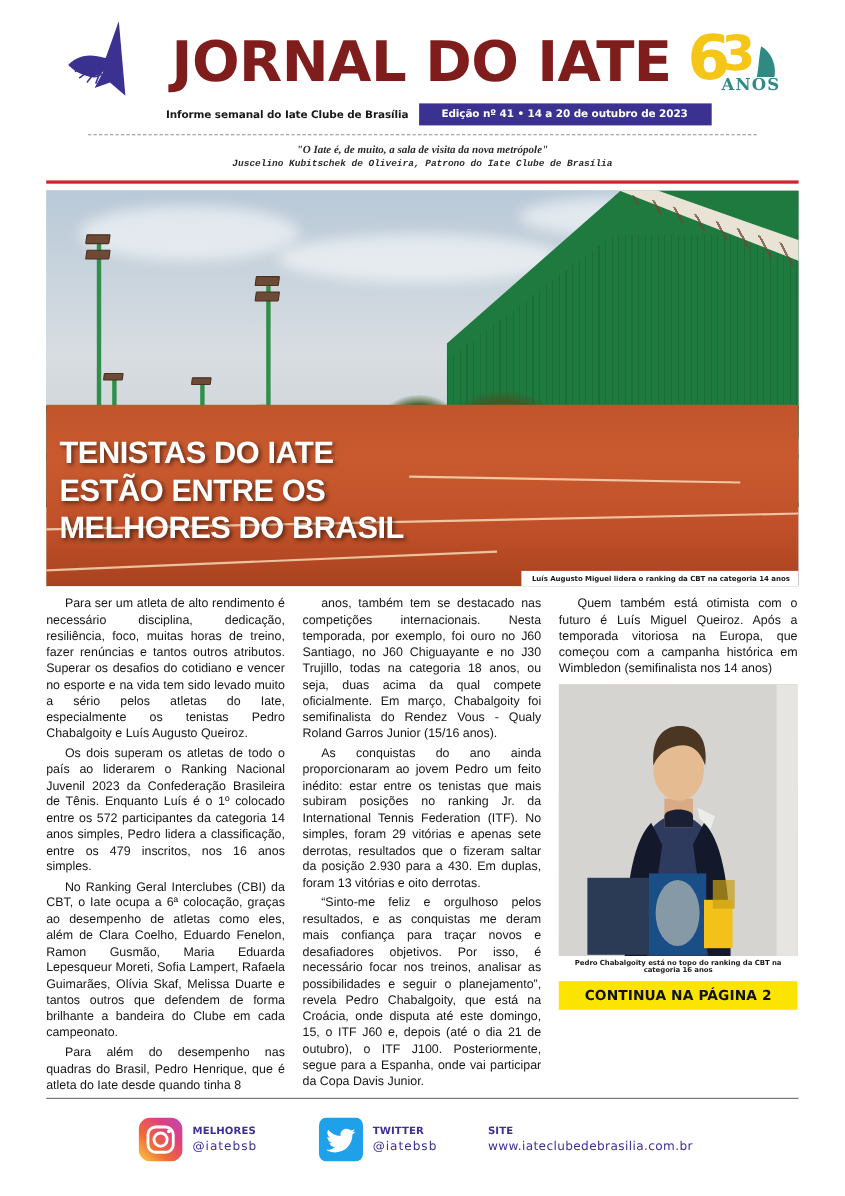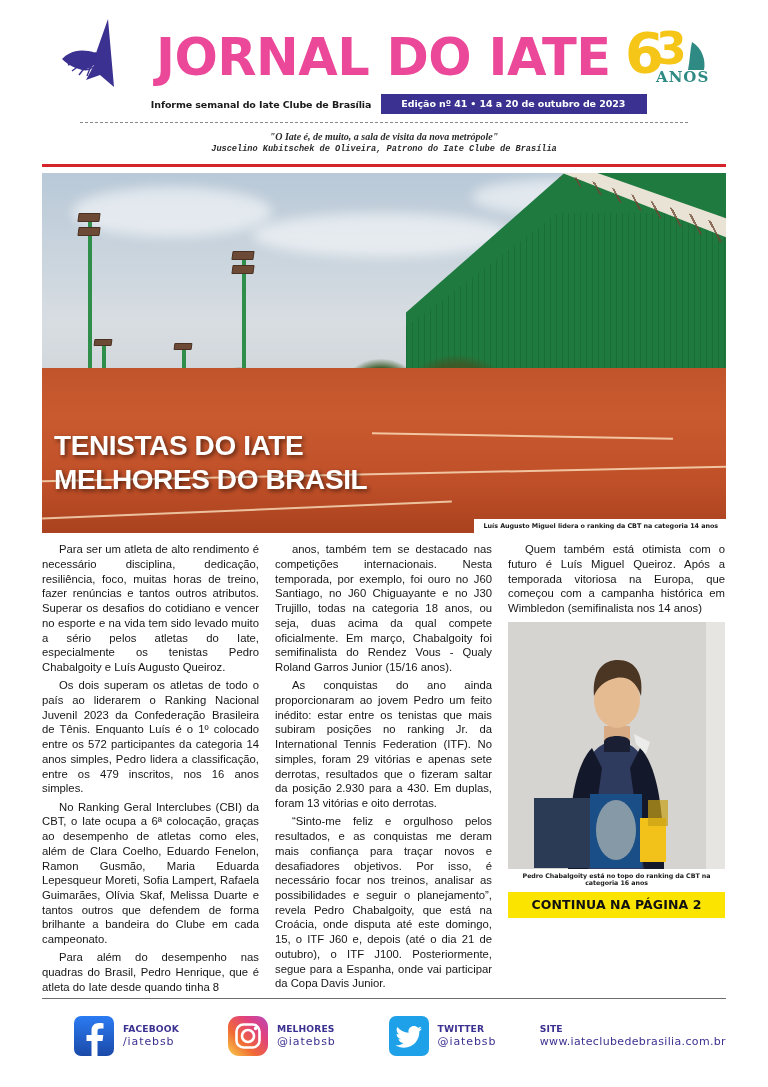--- a/index.html
+++ b/index.html
@@ -36,21 +36,21 @@
     flex: 0 0 96px;
     margin-left: 14px;
   }
   .logo-mark svg { display: block; }
 
   .masthead-title {
     font-family: "DejaVu Sans", sans-serif;
     font-weight: bold;
     font-size: 51px;
     letter-spacing: -0.5px;
-    color: #ec4899;
+    color: #7f1d1d;
     line-height: 1;
     margin-left: 4px;
     margin-top: 4px;
     white-space: nowrap;
   }
 
   .anniversary {
     position: absolute;
     right: 6px;
     top: 18px;
@@ -417,20 +417,21 @@
     <div class="fence-rail" style="top:240px;"></div>
     <div class="fence-rail" style="top:284px;"></div>
 
     <div class="hero-court"></div>
     <div class="court-line" style="left:0; top:300px; width:100%; transform: rotate(-1.2deg);"></div>
     <div class="court-line" style="left:0; top:336px; width:60%; transform: rotate(-2.4deg);"></div>
     <div class="court-line" style="left:330px; top:262px; width:44%; height:1.5px; transform: rotate(1deg);"></div>
 
     <div class="hero-headline">
       <div>TENISTAS DO IATE</div>
+      <div>ESTÃO ENTRE OS</div>
       <div>MELHORES DO BRASIL</div>
     </div>
 
     <div class="hero-caption">Luís Augusto Miguel lidera o ranking da CBT na categoria 14 anos</div>
   </div>
 
   <div class="columns">
 
     <div class="col">
       <p>Para ser um atleta de alto rendimento é necessário disciplina, dedicação, resiliência, foco, muitas horas de treino, fazer renúncias e tantos outros atributos. Superar os desafios do cotidiano e vencer no esporte e na vida tem sido levado muito a sério pelos atletas do Iate, especialmente os tenistas Pedro Chabalgoity e Luís Augusto Queiroz.</p>
@@ -471,38 +472,20 @@
       <div class="photo2-caption">Pedro Chabalgoity está no topo do ranking da CBT na categoria 16 anos</div>
 
       <div class="continua">CONTINUA NA PÁGINA 2</div>
     </div>
   </div>
 
   <div class="footer-rule"></div>
 
   <div class="footer">
 
-    <div class="social">
-      <div class="social-icon">
-        <svg width="40" height="40" viewBox="0 0 40 40">
-          <defs>
-            <linearGradient id="fbg" x1="0" y1="0" x2="0" y2="1">
-              <stop offset="0%" stop-color="#2b7bf3"></stop>
-              <stop offset="100%" stop-color="#1b4aa8"></stop>
-            </linearGradient>
-          </defs>
-          <rect width="40" height="40" rx="7" fill="url(#fbg)"></rect>
-          <path d="M23.5 40 V25 h5 l0.8 -6 h-5.8 v-3.6 c0 -1.7 0.5 -2.9 3 -2.9 h3 V7.2 C28.9 7.1 27 7 24.9 7 c -4.4 0 -7.4 2.7 -7.4 7.6 V19 h-5 v6 h5 v15 z" fill="#ffffff"></path>
-        </svg>
-      </div>
-      <div class="social-text">
-        <div class="social-name">FACEBOOK</div>
-        <div class="social-handle">/iatebsb</div>
-      </div>
-    </div>
 
     <div class="gap-a"></div>
 
     <div class="social">
       <div class="social-icon">
         <svg width="40" height="40" viewBox="0 0 40 40">
           <defs>
             <linearGradient id="igg" x1="0" y1="1" x2="1" y2="0">
               <stop offset="0%" stop-color="#f9cf4a"></stop>
               <stop offset="35%" stop-color="#f06a35"></stop>

